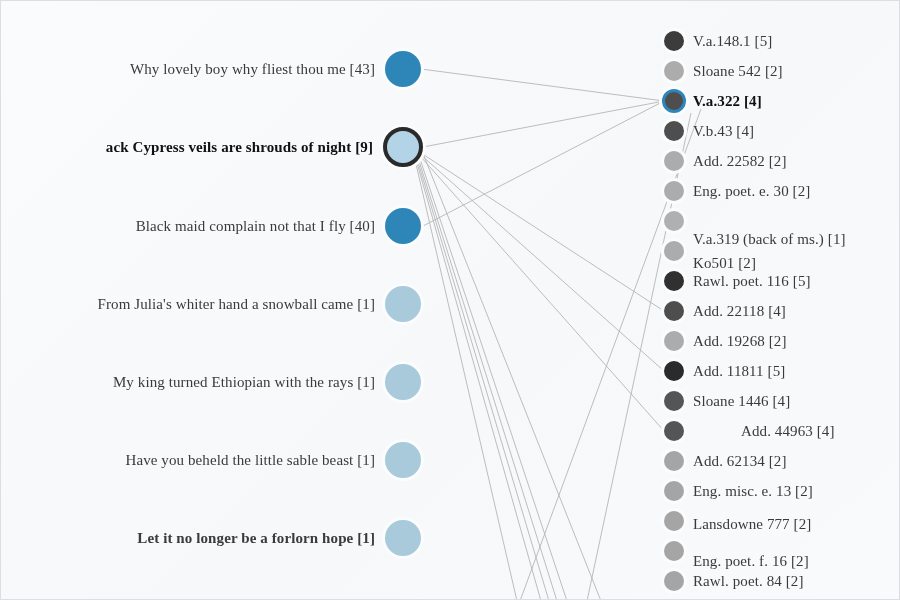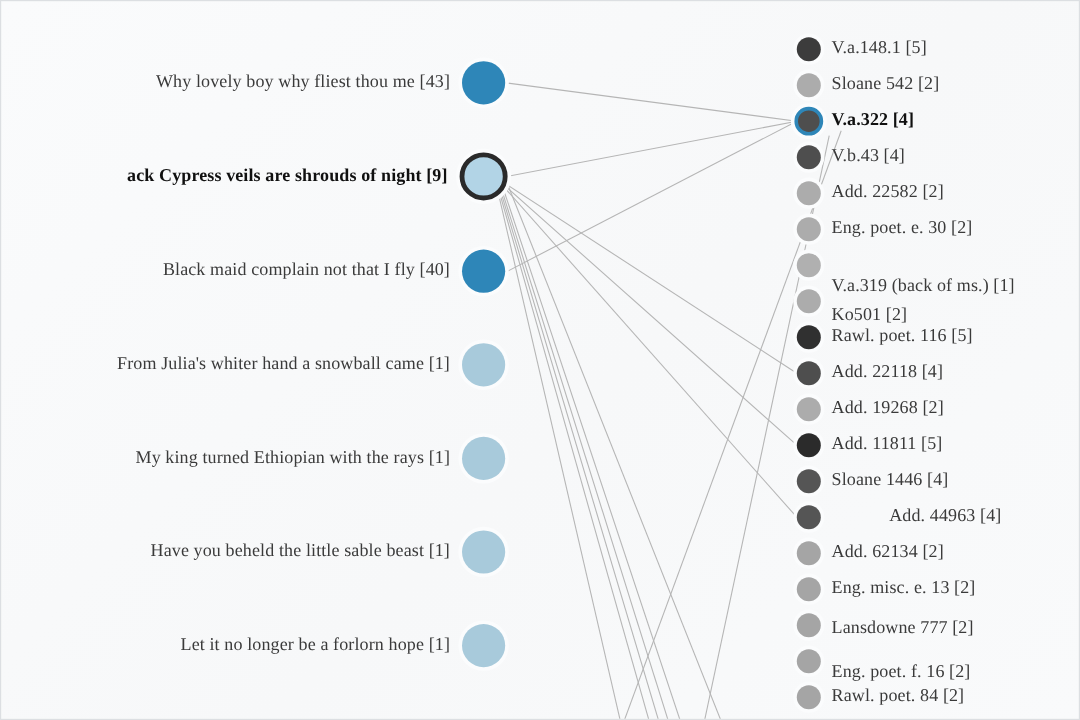--- a/index.html
+++ b/index.html
@@ -84,21 +84,21 @@
       <div class="node-label left-label label-sel" style="top: 146px; right: 526px;">ack Cypress veils are shrouds of night [9]</div>
       <div class="node-dot" style="left: 402px; top: 225px; width: 36px; height: 36px; background: rgb(46, 134, 184);"></div>
       <div class="node-label left-label" style="top: 225px; right: 524px;">Black maid complain not that I fly [40]</div>
       <div class="node-dot" style="left: 402px; top: 303px; width: 36px; height: 36px; background: rgb(168, 202, 219);"></div>
       <div class="node-label left-label" style="top: 303px; right: 524px;">From Julia's whiter hand a snowball came [1]</div>
       <div class="node-dot" style="left: 402px; top: 381px; width: 36px; height: 36px; background: rgb(168, 202, 219);"></div>
       <div class="node-label left-label" style="top: 381px; right: 524px;">My king turned Ethiopian with the rays [1]</div>
       <div class="node-dot" style="left: 402px; top: 459px; width: 36px; height: 36px; background: rgb(168, 202, 219);"></div>
       <div class="node-label left-label" style="top: 459px; right: 524px;">Have you beheld the little sable beast [1]</div>
       <div class="node-dot" style="left: 402px; top: 537px; width: 36px; height: 36px; background: rgb(168, 202, 219);"></div>
-      <div class="node-label left-label" style="top: 537px; right: 524px;">Let it no longer be a forlorn hope [1]</div>
+      <div class="node-label left-label" style="top: 537px; right: 524px; font-weight: bold;">Let it no longer be a forlorn hope [1]</div>
     </div>
   <div id="right-nodes">
       <div class="node-dot" style="left: 673px; top: 40px; width: 20px; height: 20px; background: rgb(60, 60, 60);"></div>
       <div class="node-label right-label" style="top: 40px; left: 692px;">V.a.148.1 [5]</div>
       <div class="node-dot" style="left: 673px; top: 70px; width: 20px; height: 20px; background: rgb(172, 172, 172);"></div>
       <div class="node-label right-label" style="top: 70px; left: 692px;">Sloane 542 [2]</div>
       <div class="node-dot" style="left: 673px; top: 100px; width: 24px; height: 24px; background: rgb(78, 78, 78); border: 3px solid rgb(46, 134, 184);"></div>
       <div class="node-label right-label label-sel" style="top: 100px; left: 692px;">V.a.322 [4]</div>
       <div class="node-dot" style="left: 673px; top: 130px; width: 20px; height: 20px; background: rgb(78, 78, 78);"></div>
       <div class="node-label right-label" style="top: 130px; left: 692px;">V.b.43 [4]</div>

